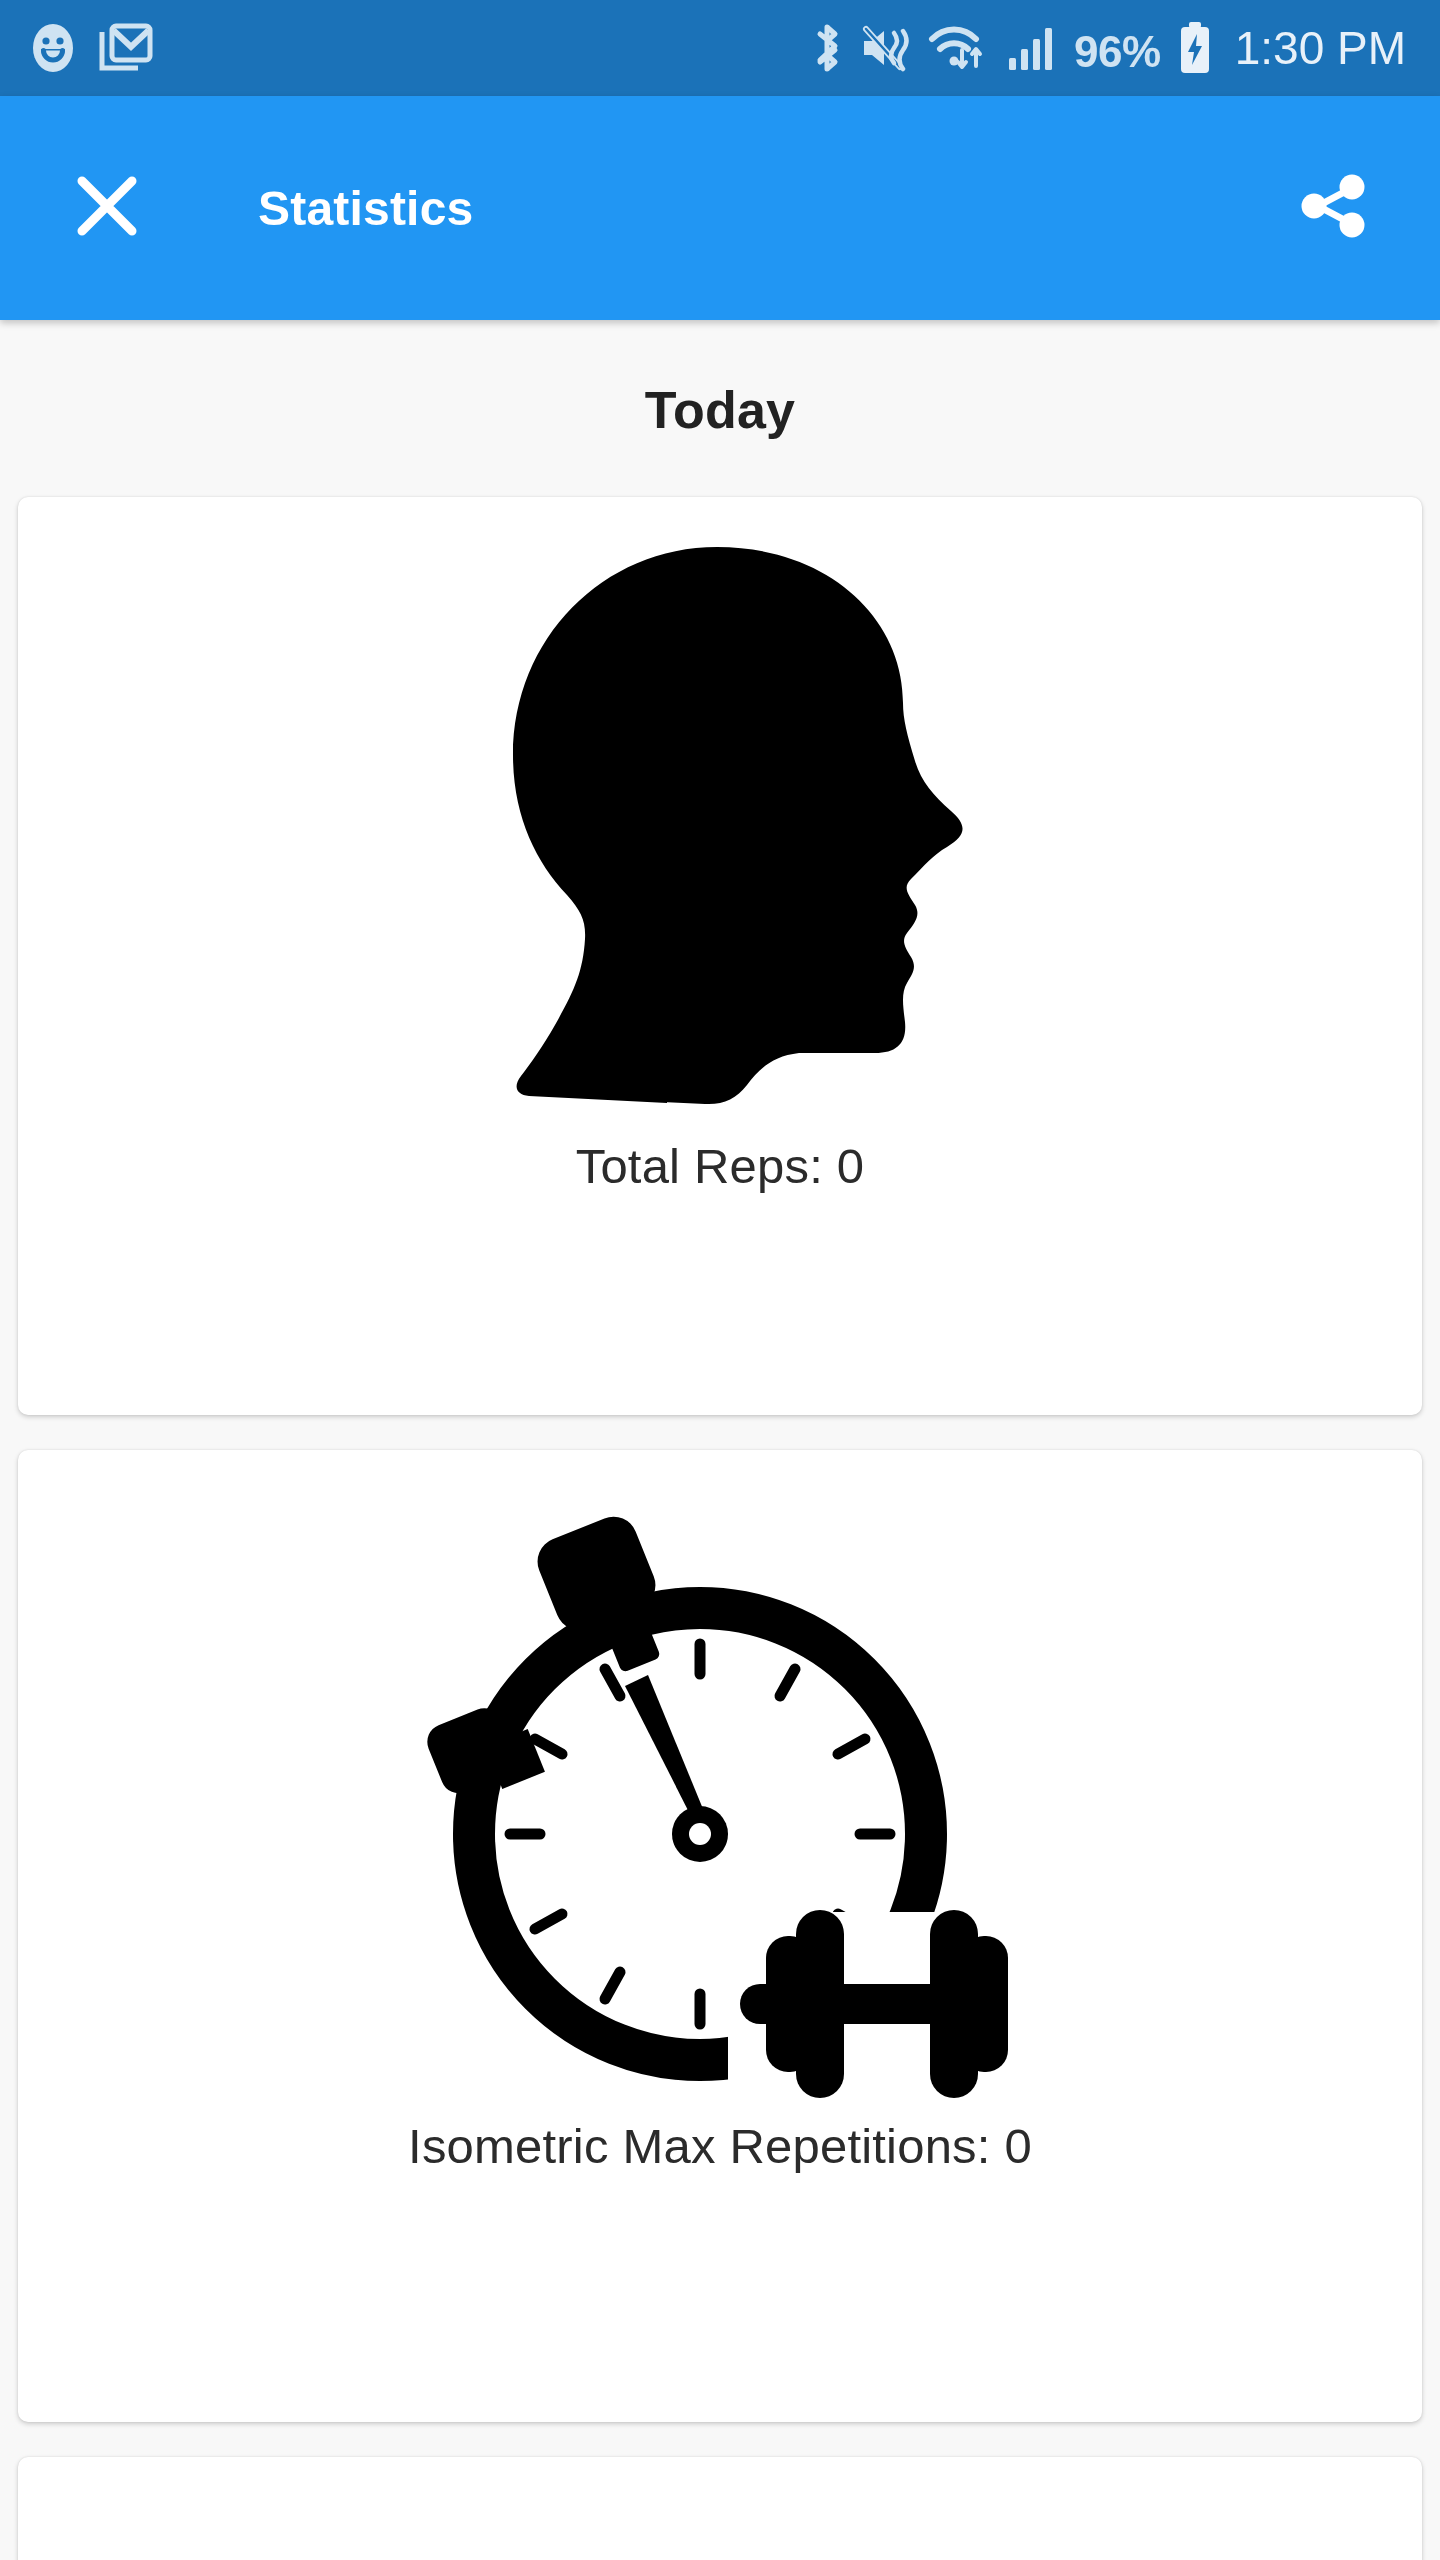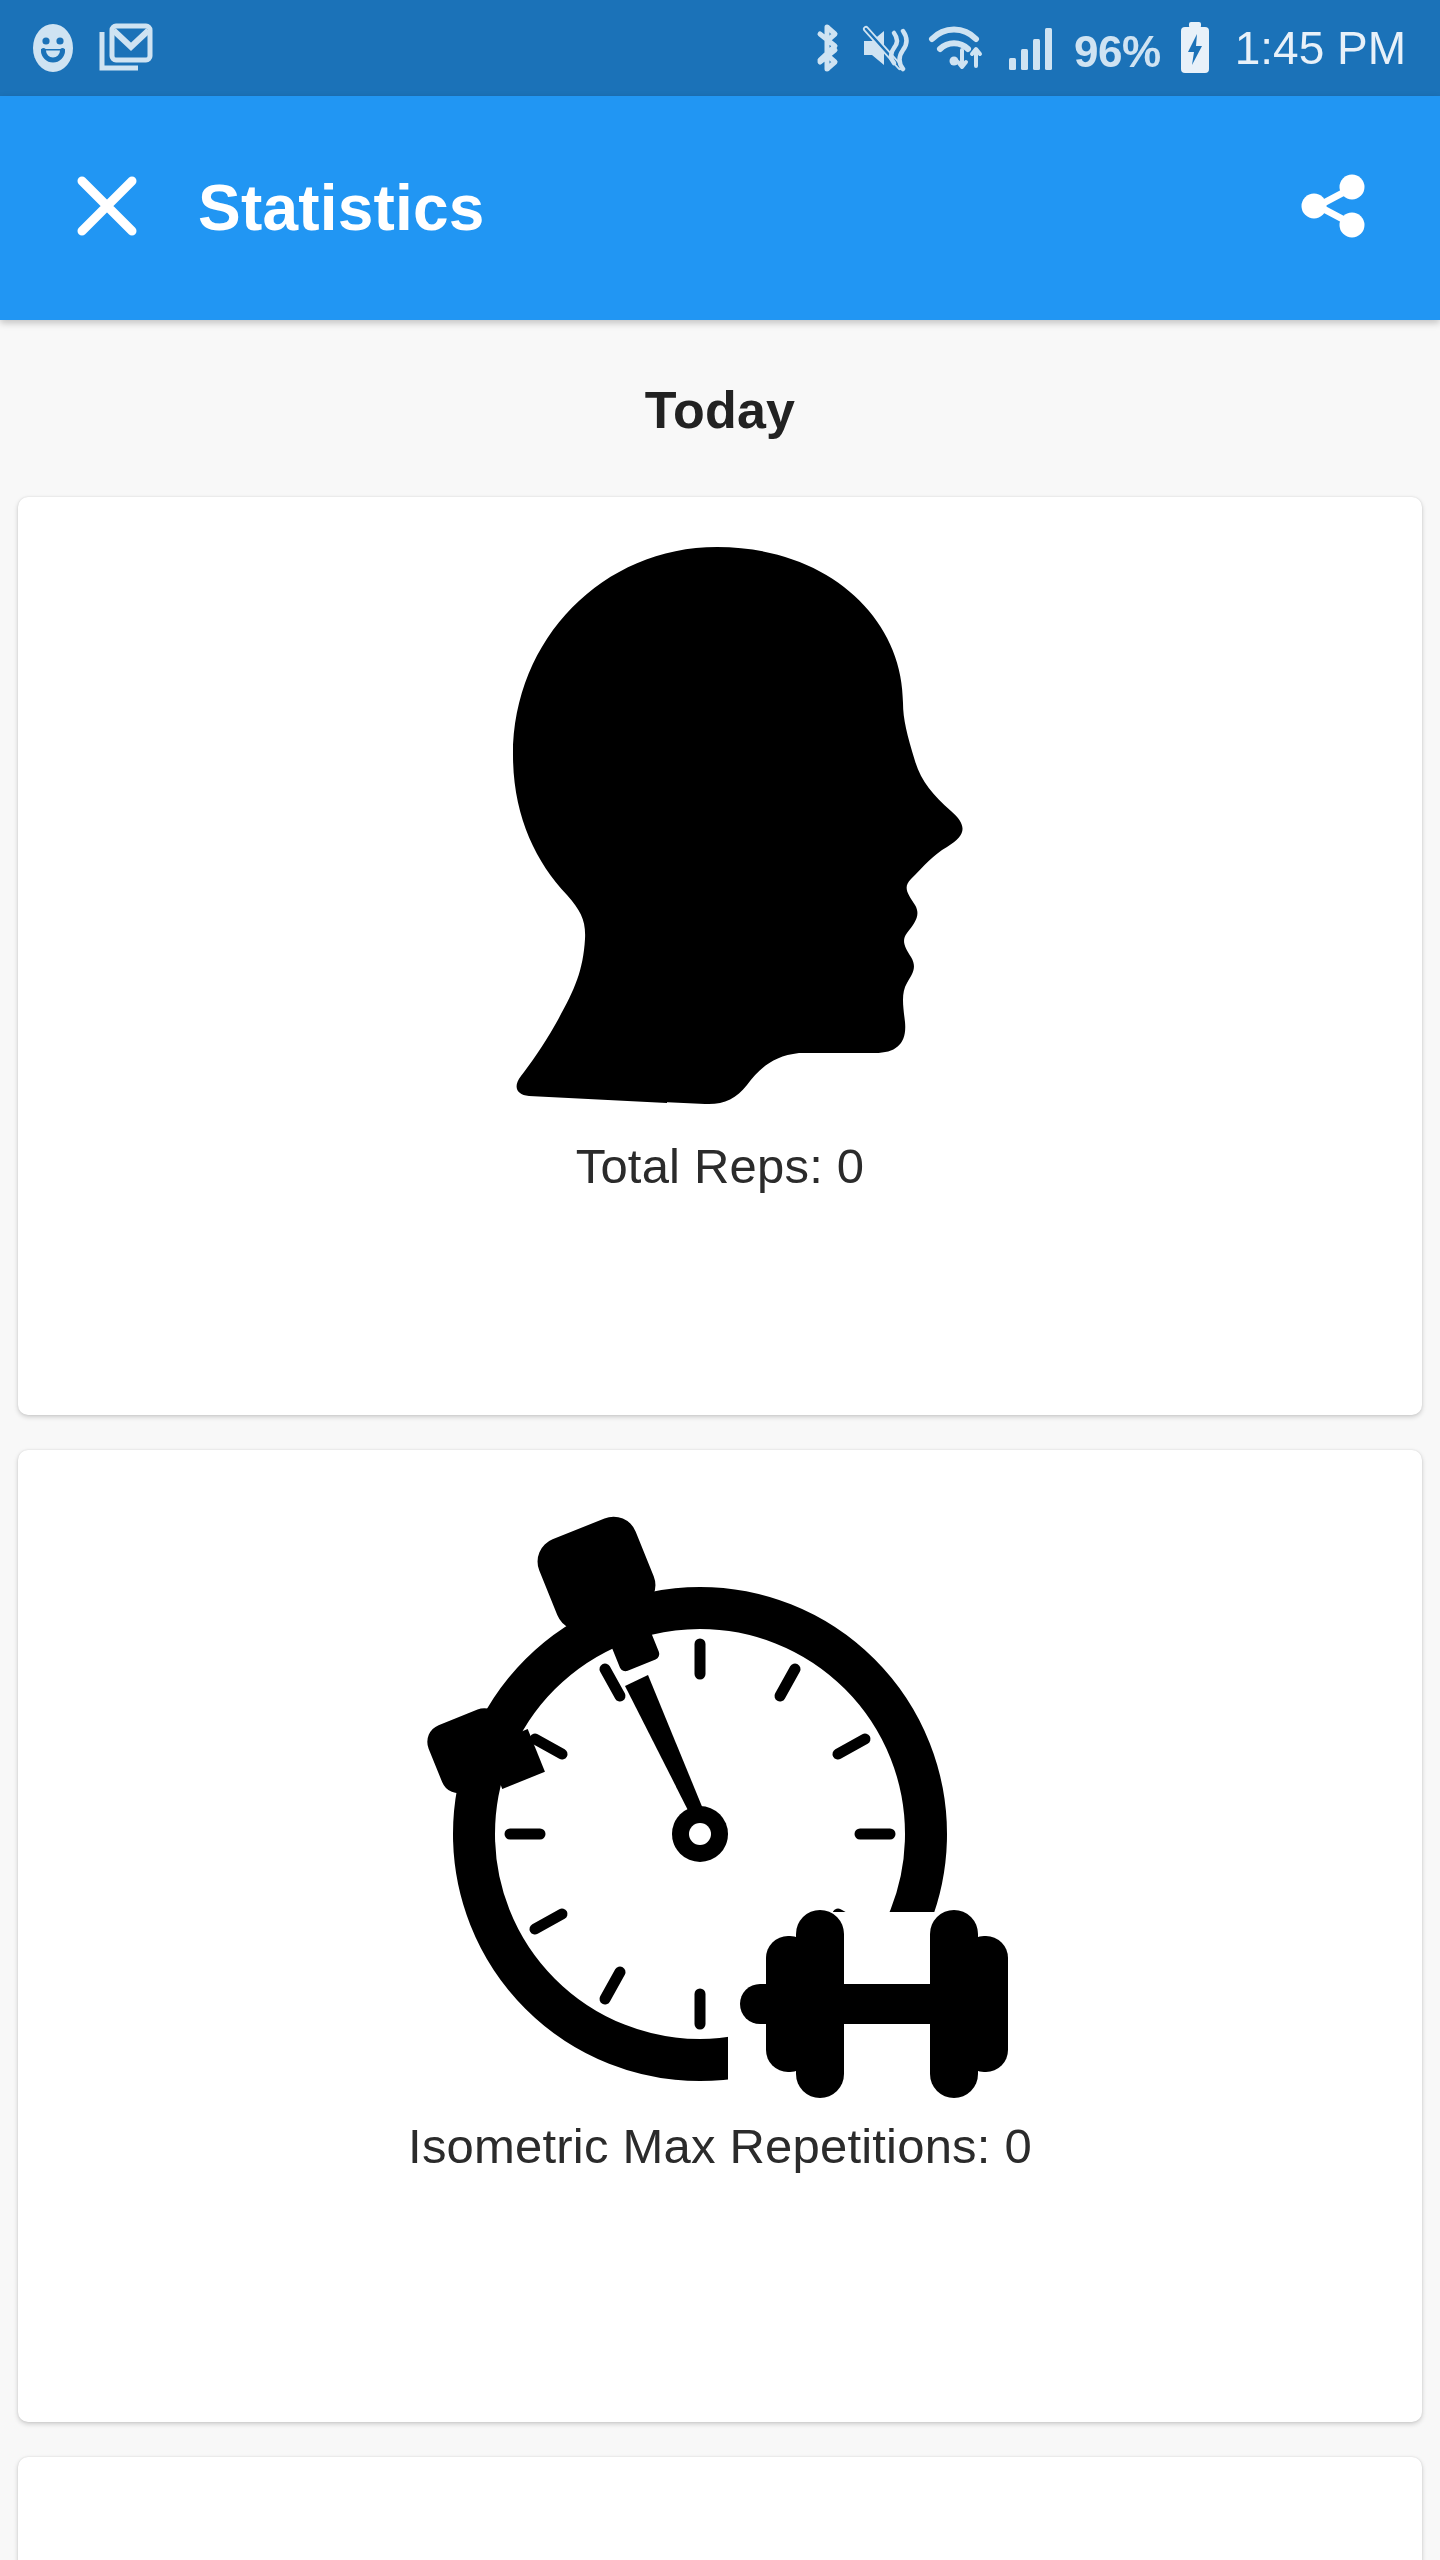--- a/index.html
+++ b/index.html
@@ -38,22 +38,22 @@
     padding:0 60px 0 62px;
     box-shadow:0 3px 7px rgba(0,0,0,0.22);
     position:relative; z-index:5;
   }
   .close-btn {
     width:90px; height:90px;
     display:flex; align-items:center; justify-content:center;
     cursor:pointer; flex:none;
   }
   .app-title {
-    color:#ffffff; font-size:64px; font-weight:700;
-    margin-left:46px; letter-spacing:0.2px;
+    color:#ffffff; font-size:48px; font-weight:700;
+    margin-left:106px; letter-spacing:0.2px;
     white-space:nowrap;
   }
   .share-btn {
     margin-left:auto; width:96px; height:96px;
     display:flex; align-items:center; justify-content:center;
     cursor:pointer; flex:none;
   }
   
   .content {
     width:100%; height:2240px;
@@ -150,21 +150,21 @@
       </svg>
     </span>
     <span class="battery-pct">96%</span>
     <span>
       <svg class="sicon" width="36" height="56" viewBox="0 0 36 56">
         <rect x="12" y="2" width="12" height="6" rx="2" fill="#e8f1f9"></rect>
         <rect x="4" y="7" width="28" height="46" rx="4" fill="#e8f1f9"></rect>
         <path d="M20 14 L11 32 L17 32 L15 45 L25 26 L19 26 Z" fill="#1b72b8"></path>
       </svg>
     </span>
-    <span class="clock">1:45 PM</span>
+    <span class="clock">1:30 PM</span>
   </div>
 </div>
 
 <div class="app-bar">
   <div class="close-btn">
     <span>
       <svg width="78" height="78" viewBox="0 0 78 78">
         <path d="M14 14 L64 64 M64 14 L14 64" stroke="#ffffff" stroke-width="9" stroke-linecap="round"></path>
       </svg>
     </span>

